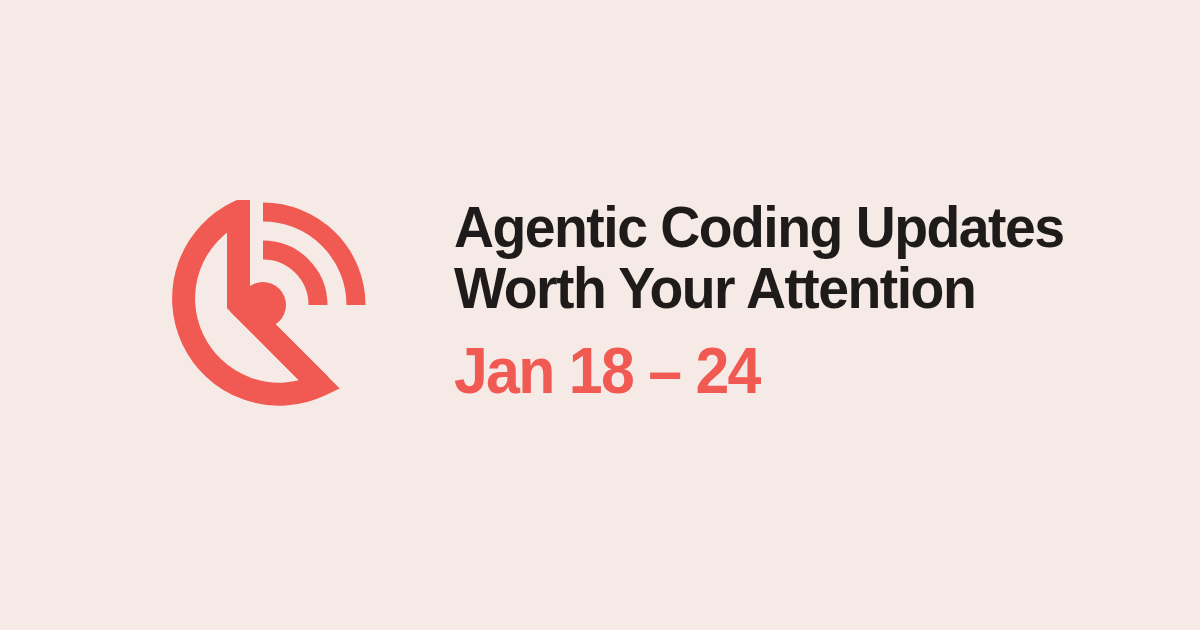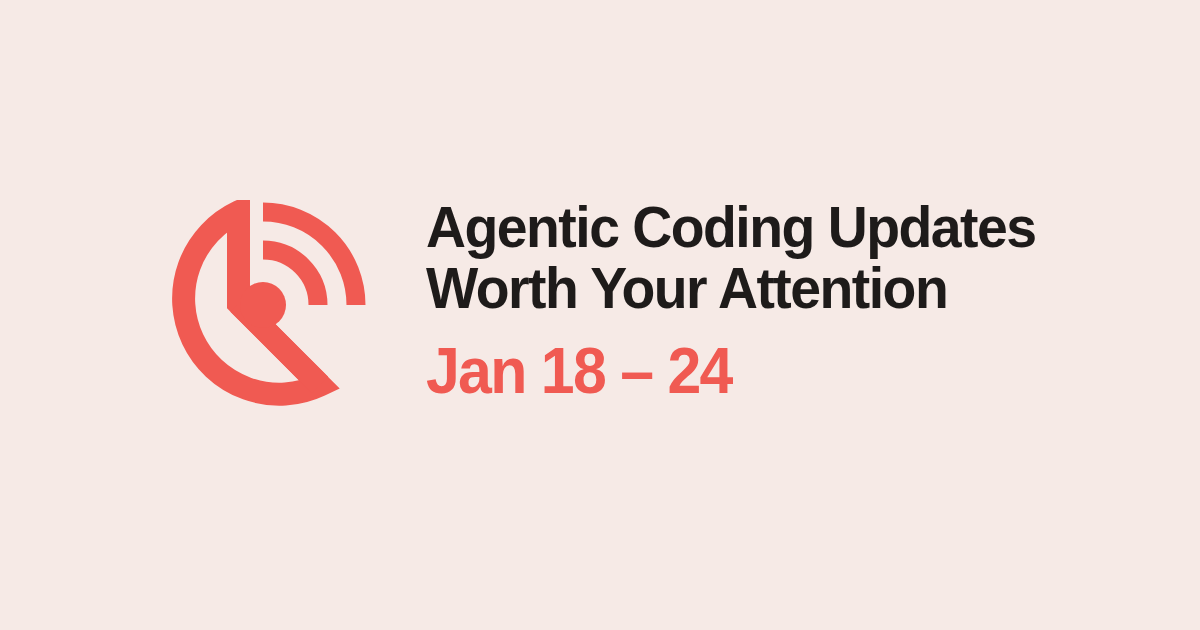--- a/index.html
+++ b/index.html
@@ -32,21 +32,21 @@
   }
   #icon-wrap svg {
     display: block;
     width: 220px;
     height: 225px;
   }
 
   
   #text-block {
     position: absolute;
-    left: 426px;
+    left: 454px;
     top: 196px;
     width: 700px;
   }
 
   .headline {
     margin: 0;
     color: #1E1B1A;
     font-family: "Liberation Sans", sans-serif;
     font-weight: bold;
     font-size: 58px;

